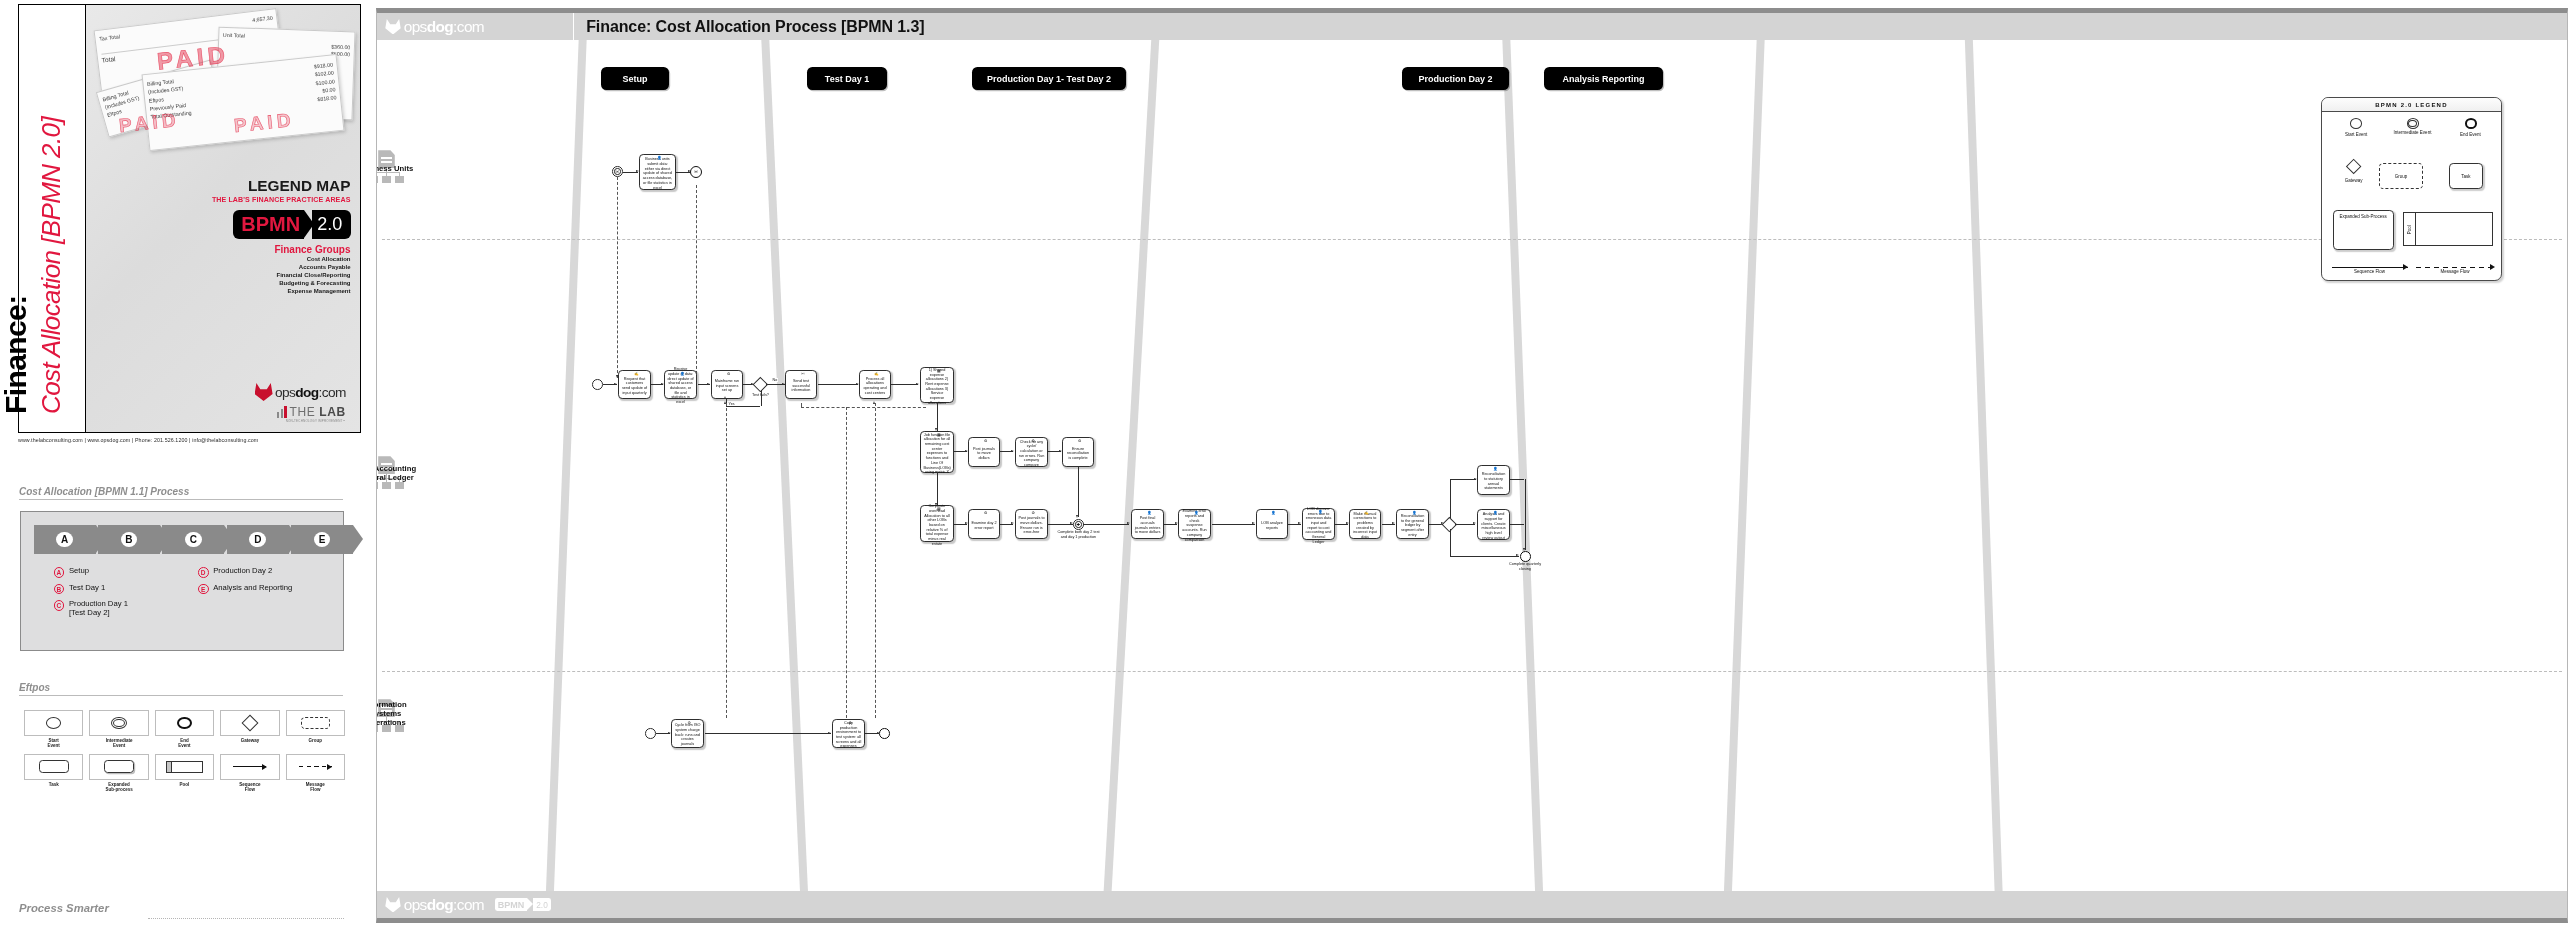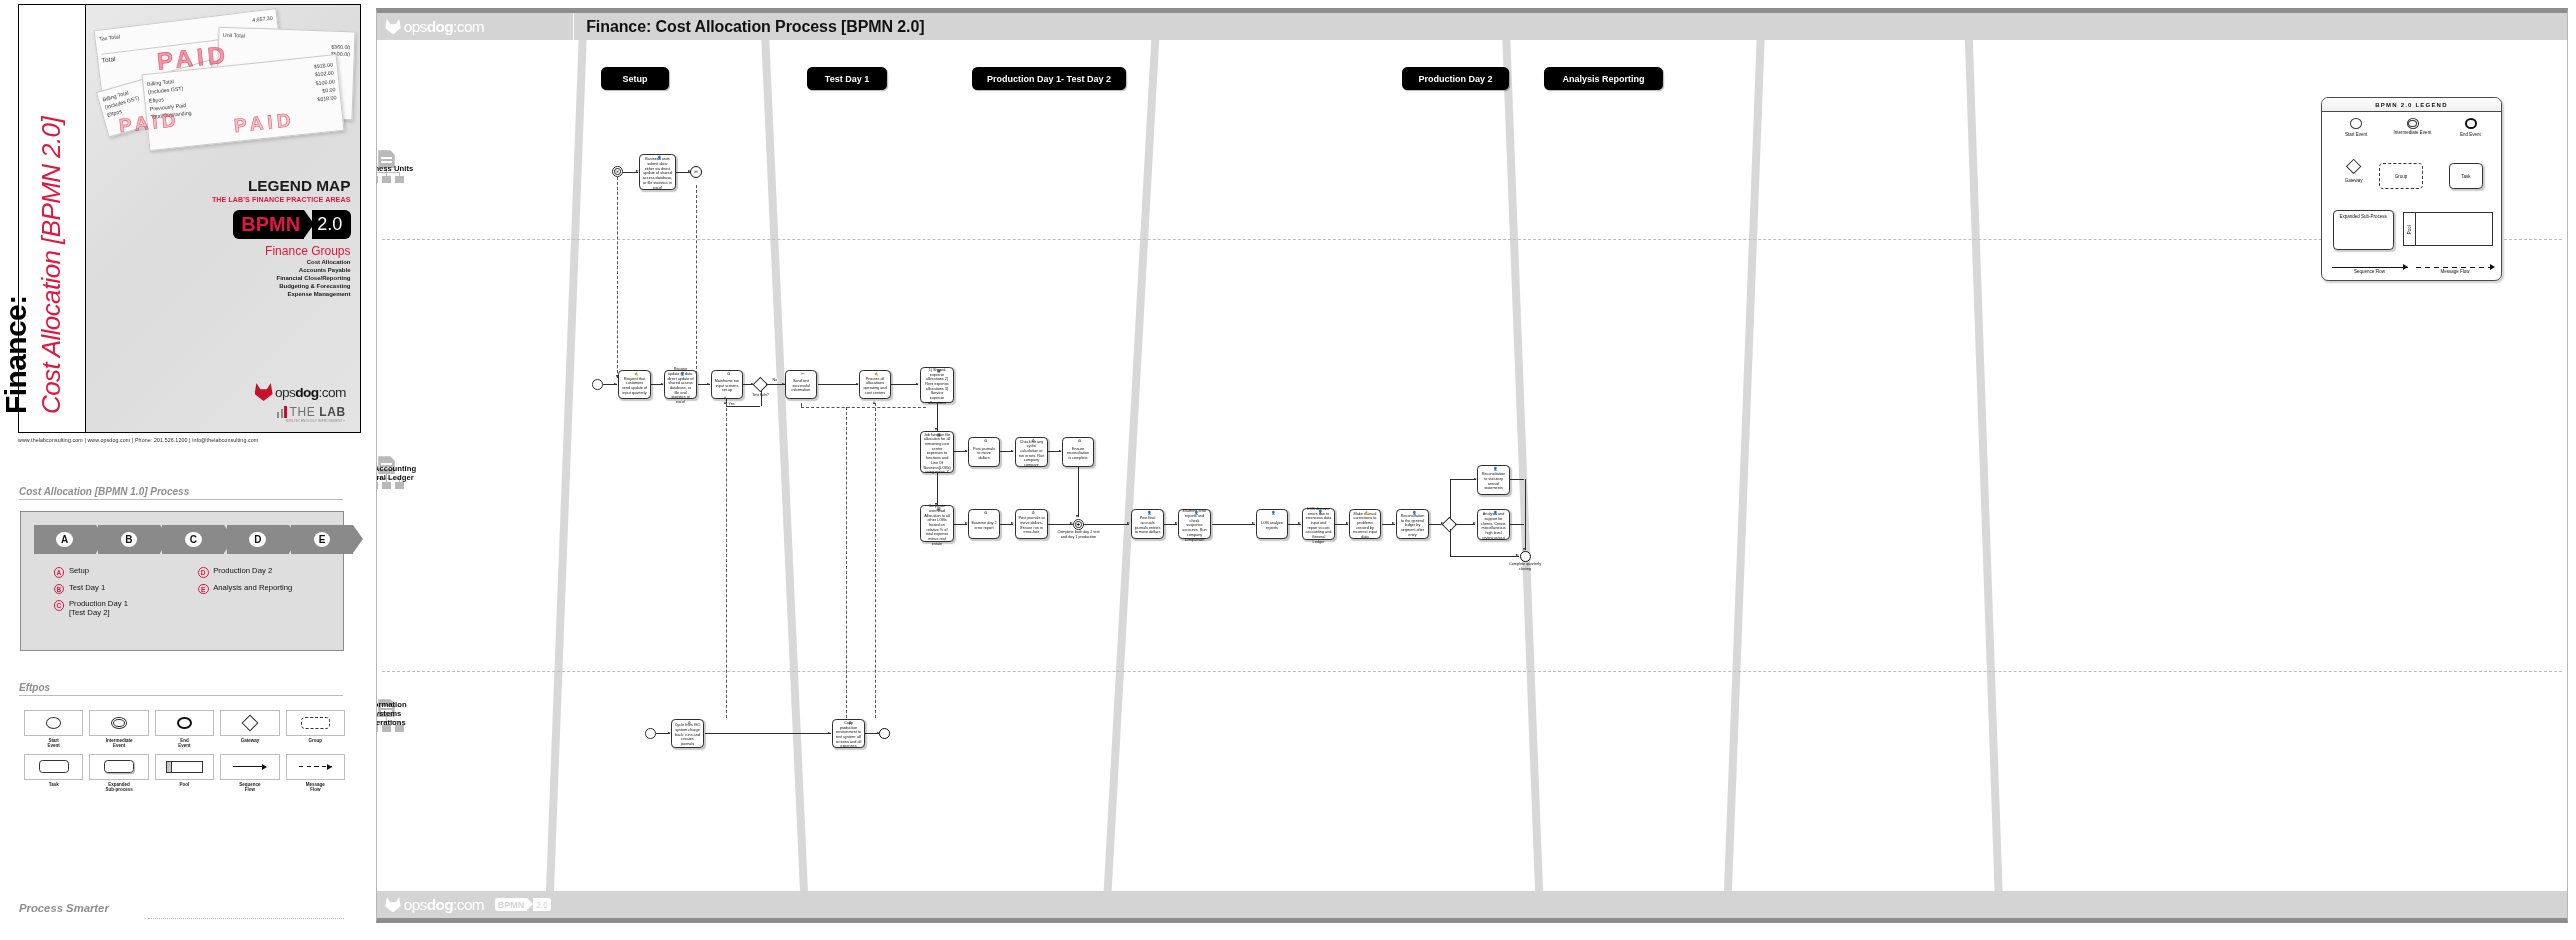--- a/index.html
+++ b/index.html
@@ -99,21 +99,21 @@
   }
   #bpmn-arrow {
     width: 0; height: 0; border-top: 14.2px solid transparent; border-bottom: 14.2px solid transparent;
     border-left: 10.7px solid #000;
   }
   #bpmn-right {
     background: #000; color: #fff; font-size: 18px; font-weight: 300;
     display:flex; align-items:center; padding: 0 8.3px 0 4.7px; margin-left: -1.2px;
     border-radius: 0 6px 6px 0;
   }
-  #fin-groups { margin-top: 4.7px; font-size: 12px; font-weight: normal; color:#e1173f; }
+  #fin-groups { margin-top: 4.7px; font-size: 10px; font-weight: bold; color:#e1173f; }
   .fg-item { font-size: 6px; font-weight: bold; color: #1a1a1a; line-height: 1.35; }
   #cover-logos { position: absolute; right: 14.2px; bottom: 9.5px; text-align: right; }
   .ops-logo { display:flex; align-items:center; justify-content:flex-end; gap:2.4px; }
   .fox {
     width: 18px; height: 18px; background: #c8102e;
     clip-path: polygon(10% 0%, 32% 34%, 68% 34%, 90% 0%, 100% 60%, 50% 100%, 0% 60%);
   }
   .ops-word { font-size: 13.7px; color: #2b2b2b; letter-spacing: -0.6px; }
   .ops-word b { color:#111; }
   .thelab { display:flex; align-items:center; justify-content:flex-end; gap:3px; margin-top:3.6px;}
@@ -441,21 +441,21 @@
                 <i></i>
               </span>
             <span class="lab-word"><span>THE </span><b>LAB</b></span>
           </div>
           <div class="lab-tm">NON-TECHNOLOGY IMPROVEMENT™</div>
         </div>
       </div>
     </div>
     <div id="cover-footer">www.thelabconsulting.com   |   www.opsdog.com   |   Phone: 201.526.1200   |   info@thelabconsulting.com</div>
 
-    <div class="side-head" id="proc-head">Cost Allocation [BPMN 1.0] Process</div>
+    <div class="side-head" id="proc-head">Cost Allocation [BPMN 1.1] Process</div>
     <div id="proc-panel">
       <div id="chevrons">
         <div class="chev">
             <span class="chev-dot">A</span>
           </div>
         <div class="chev">
             <span class="chev-dot">B</span>
           </div>
         <div class="chev">
             <span class="chev-dot">C</span>
@@ -570,21 +570,21 @@
   </div>
 
   <div id="main">
 
     <div id="topbar">
       <div id="topbar-logo">
         <span class="fox-w"></span>
         <span class="ops-white"><span>ops</span><b>dog</b><span>:com</span></span>
       </div>
       <div id="topbar-sep"></div>
-      <div id="diagram-title">Finance: Cost Allocation Process [BPMN 2.0]</div>
+      <div id="diagram-title">Finance: Cost Allocation Process [BPMN 1.3]</div>
     </div>
 
     <div id="canvas">
 
       <div class="phase-band" style="left:185px;  transform: skewX(-2.2deg);"></div>
       <div class="phase-band" style="left:404px;  transform: skewX(2.6deg);"></div>
       <div class="phase-band" style="left:750px; transform: skewX(-3.2deg);"></div>
       <div class="phase-band" style="left:1142px; transform: skewX(2.2deg);"></div>
       <div class="phase-band" style="left:1363px; transform: skewX(-2.2deg);"></div>
       <div class="phase-band" style="left:1603px; transform: skewX(2.0deg);"></div>

